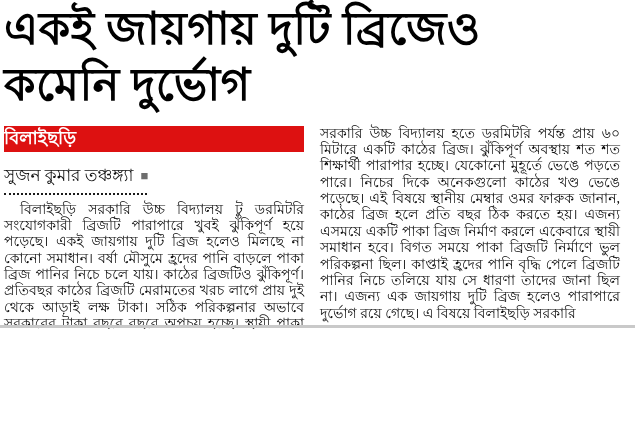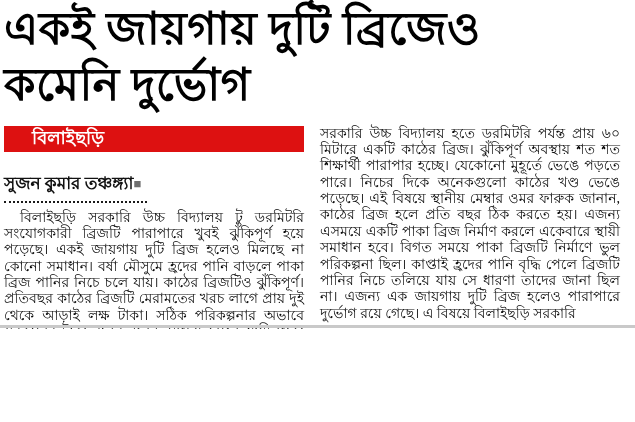--- a/index.html
+++ b/index.html
@@ -34,30 +34,31 @@
   }
   .col {
     width: 300px;
     flex: 0 0 300px;
   }
   .location-banner {
     background: #dd1111;
     color: #ffffff;
     font-size: 18px;
     font-weight: bold;
-    padding: 2px 8px 4px 28px;
+    padding: 2px 8px 4px 0;
     height: 20px;
     line-height: 20px;
   }
   .byline-row {
     display: flex;
     align-items: center;
-    margin-top: 18px;
+    gap: 7px;
+    margin-top: 10px;
     font-size: 17px;
-    font-weight: bold;
+    font-weight: normal;
     color: #111111;
   }
   .byline-marker {
     color: #6e6e6e;
     font-size: 13px;
     line-height: 1;
   }
   .byline-divider {
     width: 143px;
     border-bottom: 2px dotted #1a1a1a;

